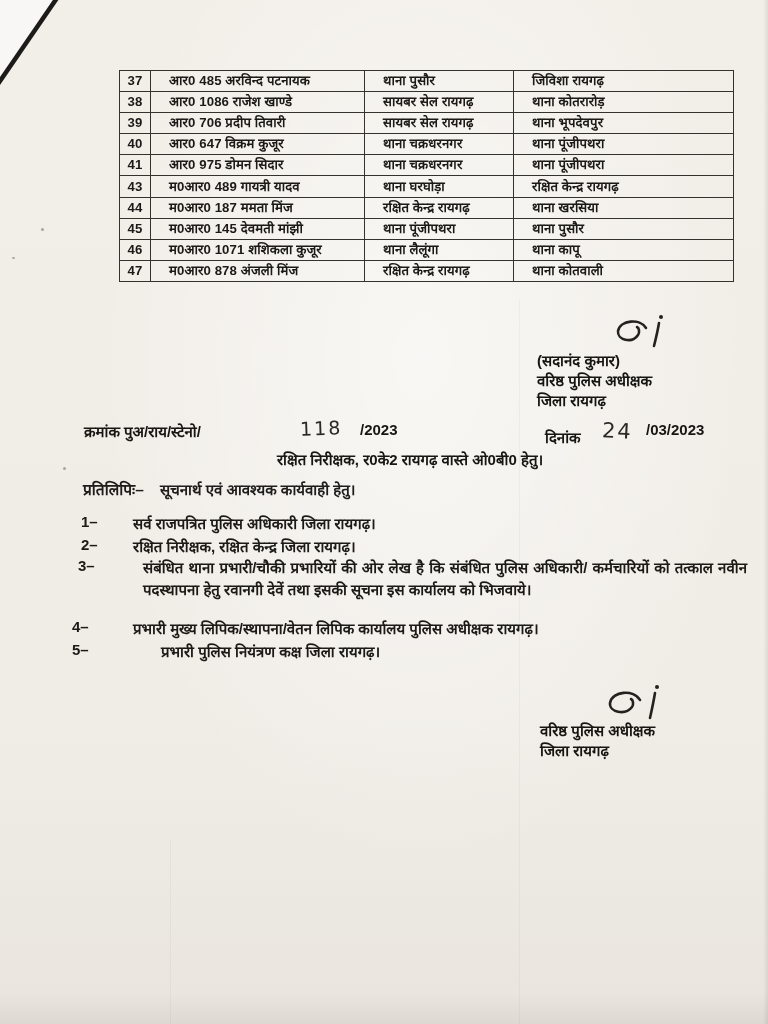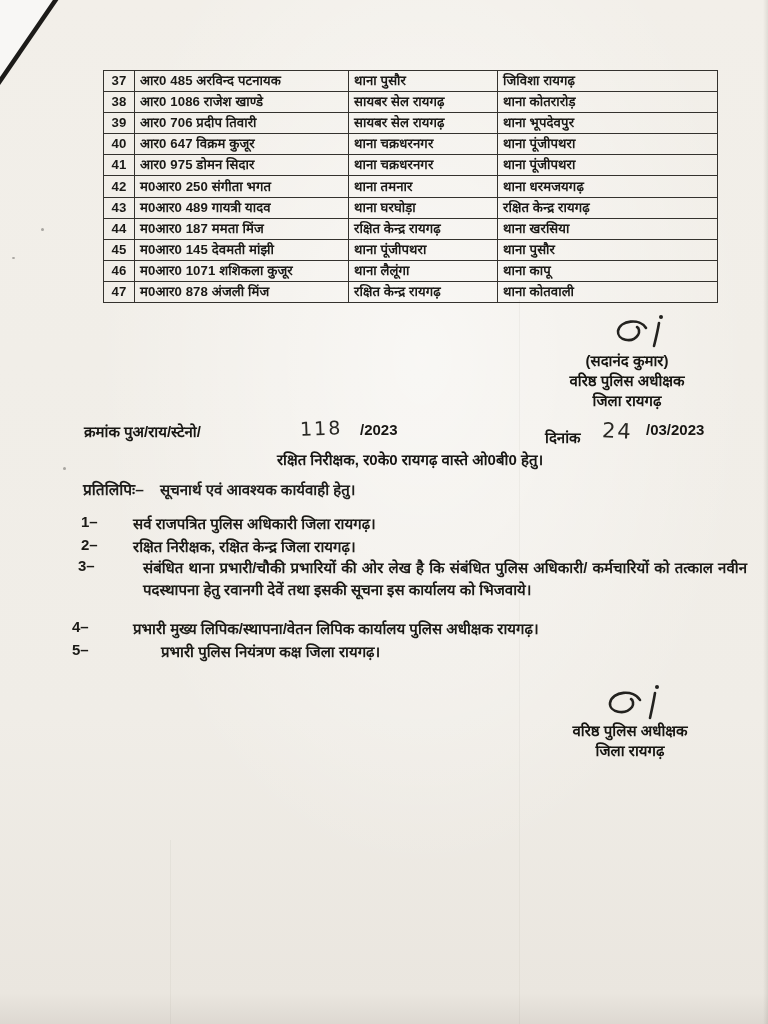--- a/index.html
+++ b/index.html
@@ -11,28 +11,28 @@
     font-family:"Liberation Sans","DejaVu Sans",sans-serif;
     color:#1e1d1b;
   }
   .edge-right { position:absolute; right:0; top:0; width:5px; height:100%;
     background:linear-gradient(90deg, rgba(0,0,0,0) 0%, rgba(60,50,40,0.10) 100%); }
   .fold-line { position:absolute; width:1px; background:rgba(80,70,60,0.05); }
   .speck { position:absolute; background:#6b6a66; border-radius:50%; opacity:.55; }
 
   .corner-svg { position:absolute; left:0; top:0; }
 
-  .doc-table { position:absolute; left:103px; top:70px; width:614px;
+  .doc-table { position:absolute; left:119px; top:70px; width:614px;
     border-collapse:collapse; table-layout:fixed;border-radius:6px; }
   .doc-table td { border:1.4px solid #34322e; font-size:13.2px; font-weight:600;
-    padding:0 5px; height:20.1px; line-height:1.05; white-space:nowrap; overflow:hidden;
+    padding:0 18px; height:20.1px; line-height:1.05; white-space:nowrap; overflow:hidden;
     color:#1b1a17; letter-spacing:.1px; }
   .doc-table td.sn { text-align:center; padding:0 2px; }
 
-  .sig-block { position:absolute; text-align:center; font-size:15px; font-weight:600;
+  .sig-block { position:absolute; font-size:15px; font-weight:600;
     line-height:20px; color:#161511; }
   .sig-mark { position:absolute; }
   .sig-mark path, .sig-mark circle { stroke:#23221f; fill:none; stroke-width:2.6;
     stroke-linecap:round; }
   .sig-mark circle { fill:#23221f; stroke-width:0; }
 
   .ref-line { position:absolute; top:419px; left:0; width:768px; height:26px;
     font-size:15px; font-weight:600; color:#171613; }
   .ref-left { position:absolute; left:84px; top:2px; }
   .hand { font-size:19px; font-weight:400; letter-spacing:2px;
@@ -109,26 +109,20 @@
         <td>थाना चक्रधरनगर</td>
         <td>थाना पूंजीपथरा</td>
       </tr>
       <tr>
         <td class="sn">41</td>
         <td>आर0 975 डोमन सिदार</td>
         <td>थाना चक्रधरनगर</td>
         <td>थाना पूंजीपथरा</td>
       </tr>
       <tr>
-        <td class="sn">42</td>
-        <td>म0आर0 250 संगीता भगत</td>
-        <td>थाना तमनार</td>
-        <td>थाना धरमजयगढ़</td>
-      </tr>
-      <tr>
         <td class="sn">43</td>
         <td>म0आर0 489 गायत्री यादव</td>
         <td>थाना घरघोड़ा</td>
         <td>रक्षित केन्द्र रायगढ़</td>
       </tr>
       <tr>
         <td class="sn">44</td>
         <td>म0आर0 187 ममता मिंज</td>
         <td>रक्षित केन्द्र रायगढ़</td>
         <td>थाना खरसिया</td>
@@ -167,21 +161,21 @@
 
   <div class="ref-line">
     <span class="ref-left">क्रमांक पुअ/राय/स्टेनो/</span>
     <span class="hand ref-num-val">118</span>
     <span class="ref-num-year">/2023</span>
     <span class="date-label">दिनांक</span>
     <span class="hand date-val">24</span>
     <span class="date-suffix">/03/2023</span>
   </div>
 
-  <div class="subject">रक्षित निरीक्षक, र0के0 रायगढ़ वास्ते ओ0बी0 हेतु।</div>
+  <div class="subject">रक्षित निरीक्षक, र0के2 रायगढ़ वास्ते ओ0बी0 हेतु।</div>
 
   <div class="copy-label">प्रतिलिपिः–</div>
   <div class="copy-heading">सूचनार्थ एवं आवश्यक कार्यवाही हेतु।</div>
 
   <div class="copy-item" id="item-0">
     <span class="no">1–</span>
     <span class="txt">सर्व राजपत्रित पुलिस अधिकारी जिला रायगढ़।</span>
   </div>
   <div class="copy-item" id="item-1">
     <span class="no">2–</span>

